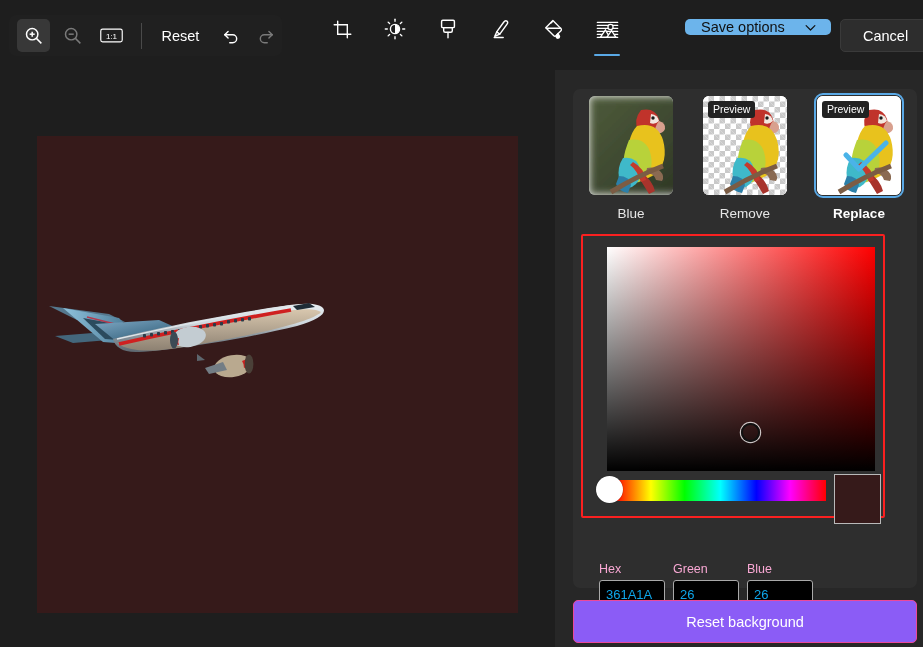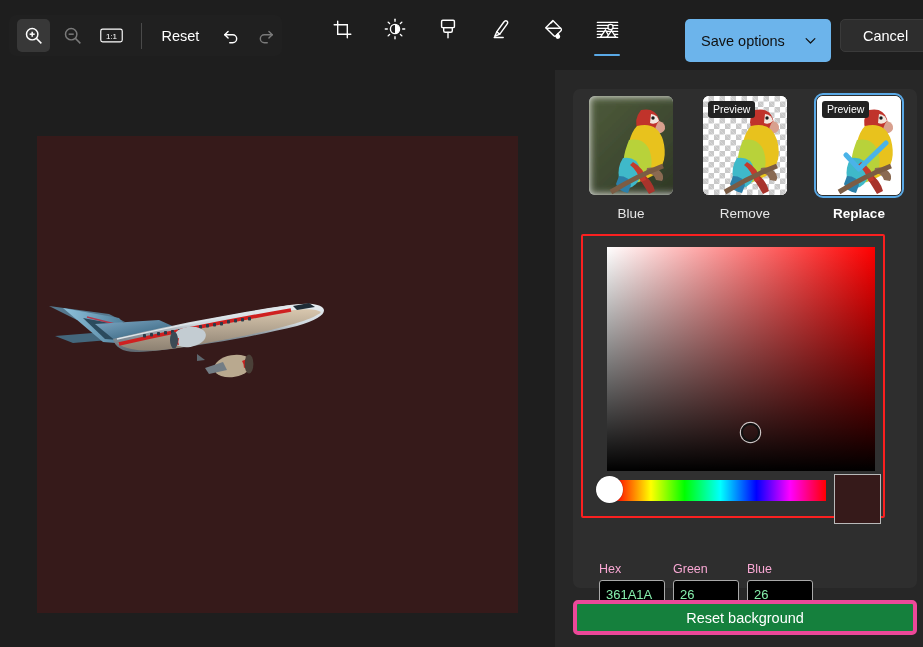--- a/index.html
+++ b/index.html
@@ -55,21 +55,21 @@
     cursor: pointer; color: #ffffff; background: transparent; border: none;
   }
   .tool-item .glyph { height: 30px; display: flex; align-items: center; justify-content: center; }
   .tool-underline {
     position: absolute; bottom: 0; left: 4px; width: 26px; height: 2.5px;
     background: #5aa9e6; border-radius: 2px;
   }
 
   .save-btn {
     position: absolute; left: 685px; top: 19px;
-    width: 146px; height: 43px; border-radius: 5px;
+    width: 146px; height: 16px; border-radius: 5px;
     background: #6cb4eb; color: #101010;
     font-size: 14.5px; font-family: "Liberation Sans", sans-serif;
     display: flex; align-items: center; border: none; cursor: pointer;
   }
   .save-btn .lbl { margin-left: 16px; }
   .save-btn .chev { margin-left: auto; margin-right: 13px; display: flex; }
   .cancel-btn {
     position: absolute; left: 840px; top: 19px;
     width: 100px; height: 33px; border-radius: 5px;
     background: #2d2d2d; color: #ffffff; border: 1px solid #3a3a3a;
@@ -174,29 +174,29 @@
     position: absolute; left: 26px; top: 473px; display: flex; gap: 8px;
   }
   .field-col { width: 66px; }
   .field-label {
     font-size: 12.5px; color: #f9a8d4; margin-bottom: 4px;
     font-family: "Liberation Sans", sans-serif;
   }
   .field-input {
     width: 66px; height: 28px;
     background: #000000; border: 1.3px solid #a9a9a9; border-radius: 3px;
-    color: #86efac; font-size: 13px; padding: 3px 6px;
+    color: #0ea5e9; font-size: 13px; padding: 3px 6px;
     font-family: "Liberation Sans", sans-serif;
   }
   .field-input::placeholder { color: #9a9a9a; }
 
   .reset-bg-btn {
     position: absolute; left: 18px; top: 530px;
-    width: 344px; height: 35px; border-radius: 5px;
-    background: #15803d; border: 4px solid #ec4899;
+    width: 344px; height: 43px; border-radius: 5px;
+    background: #8b5cf6; border: 1px solid #ec4899;
     color: #ffffff; font-size: 14.5px; cursor: pointer;
     font-family: "Liberation Sans", sans-serif;
   }
 </style>
 </head>
 <body>
 
 <div id="app">
 
   <div id="toolbar">

